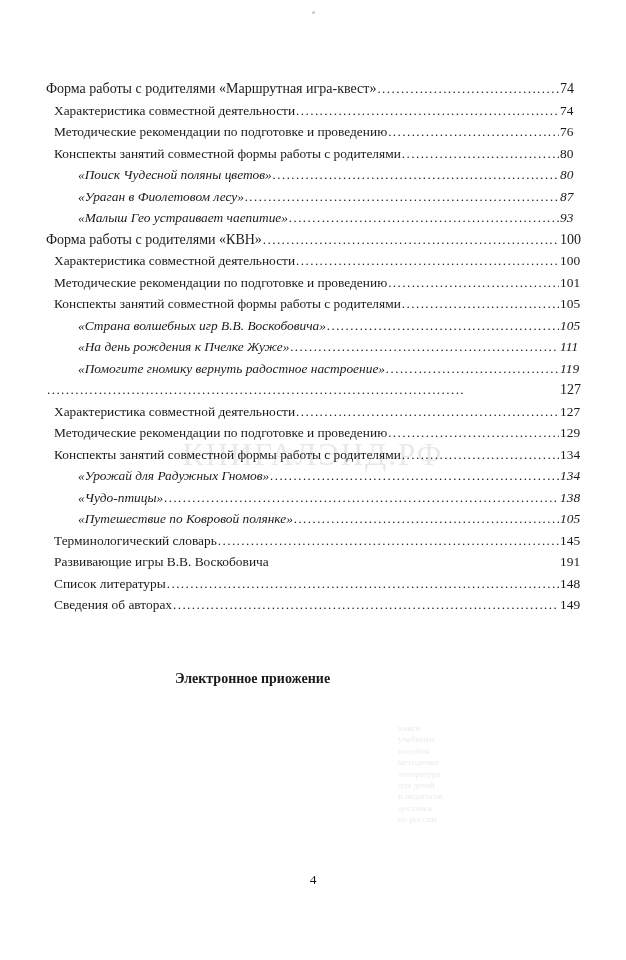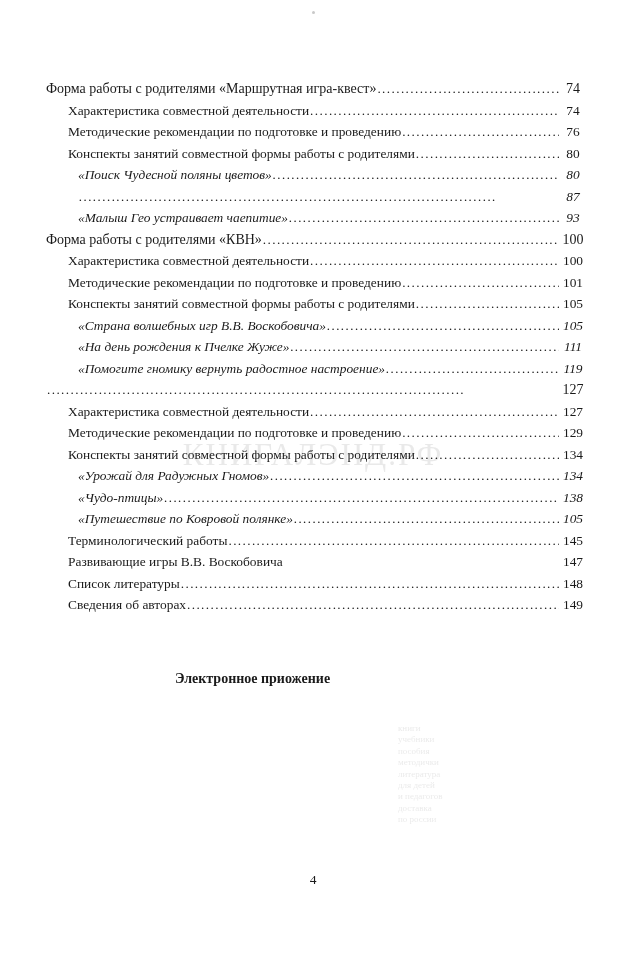--- a/index.html
+++ b/index.html
@@ -48,27 +48,27 @@
     overflow: hidden;
     white-space: nowrap;
     letter-spacing: 1.4px;
     font-size: 13.2px;
     margin: 0 1px;
     color: #1a1a1a;
   }
 
   .toc-line .page-num {
     flex: 0 0 auto;
-    text-align: center;
+    text-align: left;
     min-width: 26px;
   }
 
   
   .lvl-0 { margin-left: 0px; font-size: 14px; }
-  .lvl-1 { margin-left: 22px; font-size: 13.4px; }
+  .lvl-1 { margin-left: 8px; font-size: 13.4px; }
   .lvl-2 { margin-left: 32px; font-size: 13.4px; font-style: italic; }
 
   .section-title {
     position: absolute;
     left: 0;
     top: 671px;
     width: 505px;
     text-align: center;
     font-size: 14px;
     font-weight: bold;
@@ -150,20 +150,21 @@
         <span class="label">Конспекты занятий совместной формы работы с родителями</span>
         <span class="dots">.........................................................................................</span>
         <span class="page-num">80</span>
       </div>
       <div class="toc-line lvl-2">
         <span class="label">«Поиск Чудесной поляны цветов»</span>
         <span class="dots">.........................................................................................</span>
         <span class="page-num">80</span>
       </div>
       <div class="toc-line lvl-2">
+        <span class="label">«Ураган в Фиолетовом лесу»</span>
         <span class="dots">.........................................................................................</span>
         <span class="page-num">87</span>
       </div>
       <div class="toc-line lvl-2">
         <span class="label">«Малыш Гео устраивает чаепитие»</span>
         <span class="dots">.........................................................................................</span>
         <span class="page-num">93</span>
       </div>
       <div class="toc-line lvl-0">
         <span class="label">Форма работы с родителями «КВН»</span>
@@ -228,28 +229,28 @@
         <span class="label">«Чудо-птицы»</span>
         <span class="dots">.........................................................................................</span>
         <span class="page-num">138</span>
       </div>
       <div class="toc-line lvl-2">
         <span class="label">«Путешествие по Ковровой полянке»</span>
         <span class="dots">.........................................................................................</span>
         <span class="page-num">105</span>
       </div>
       <div class="toc-line lvl-1">
-        <span class="label">Терминологический работы</span>
+        <span class="label">Терминологический словарь</span>
         <span class="dots">.........................................................................................</span>
         <span class="page-num">145</span>
       </div>
       <div class="toc-line lvl-1">
         <span class="label">Развивающие игры В.В. Воскобовича</span>
         <span class="dots"></span>
-        <span class="page-num">147</span>
+        <span class="page-num">191</span>
       </div>
       <div class="toc-line lvl-1">
         <span class="label">Список литературы</span>
         <span class="dots">.........................................................................................</span>
         <span class="page-num">148</span>
       </div>
       <div class="toc-line lvl-1">
         <span class="label">Сведения об авторах</span>
         <span class="dots">.........................................................................................</span>
         <span class="page-num">149</span>

